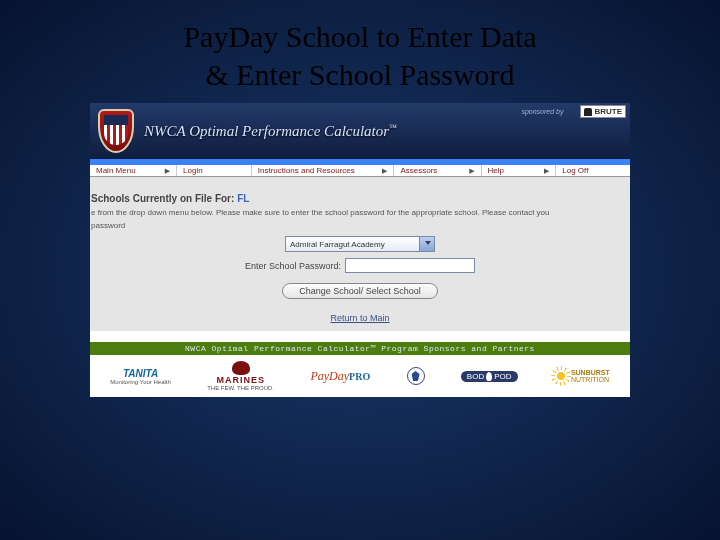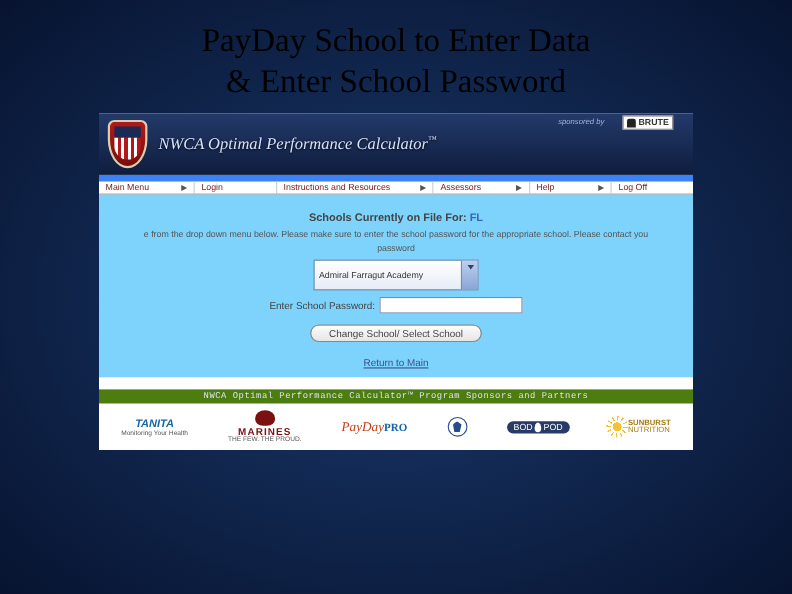--- a/index.html
+++ b/index.html
@@ -57,21 +57,21 @@
   .app-title {
     color: #d7e3ff;
     font-family: Georgia, serif;
     font-style: italic;
     font-size: 15px;
     text-shadow: 0 1px 2px #000;
     flex: 1;
   }
   .app-title sup { font-size: 8px; vertical-align: super; }
   .sponsored {
-    position:absolute; top:2px; right:18px;
+    position:absolute; top:2px; right:4px;
     font-size:7px; color:#9fb2d8; font-style:italic;
     display:flex; align-items:center; gap:17px;
   }
   .brute-box {
     background:#fff; color:#333; font-style:normal; font-weight:bold;
     padding:1px 3px; font-size:8px; border:1px solid #888;
     display:inline-flex; align-items:center; gap:2px;
   }
   .brute-box::before{
     content:""; width:8px; height:8px; background:#222; display:inline-block;
@@ -95,38 +95,37 @@
     gap:6px;
   }
   .nav-item:nth-child(1){flex:1.2}
   .nav-item:nth-child(2){flex:1}
   .nav-item:nth-child(3){flex:2.1}
   .nav-item:nth-child(4){flex:1.2}
   .nav-item:nth-child(5){flex:1}
   .nav-item:nth-child(6){flex:1; border-right:none;}
   .nav-arrow { color:#555; font-size:7px; }
   .content {
-    background:#7dd3fc;
-    text-align:center;
-    padding: 16px 16px 8px;
+    background:#e5e5e5;
+    padding: 16px 1px 8px;
     color:#333;
   }
   .schools-line { font-size:10px; font-weight:bold; color:#444; }
   .state-code { color:#3a66b5; }
   .instr {
     font-size:8px; color:#555; margin-top:4px;
     white-space:nowrap; overflow:hidden;
   }
   .form-row {
     margin-top:6px;
     font-size:9px; color:#444;
     display:flex; align-items:center; justify-content:center; gap:4px;
   }
   .dropdown {
-    width:150px; height:28px;
+    width:150px; height:16px;
     border:1px solid #7a8aa8;
     background:linear-gradient(#fff,#e6ecf6);
     display:inline-flex; align-items:center;
     font-size:8px; color:#333; padding:0 4px;
     position:relative;
   }
   .dropdown::after{
     content:""; position:absolute; right:0; top:0; bottom:0; width:14px;
     background:linear-gradient(#bcd0f0,#8aa6d6);
     border-left:1px solid #7a8aa8;

